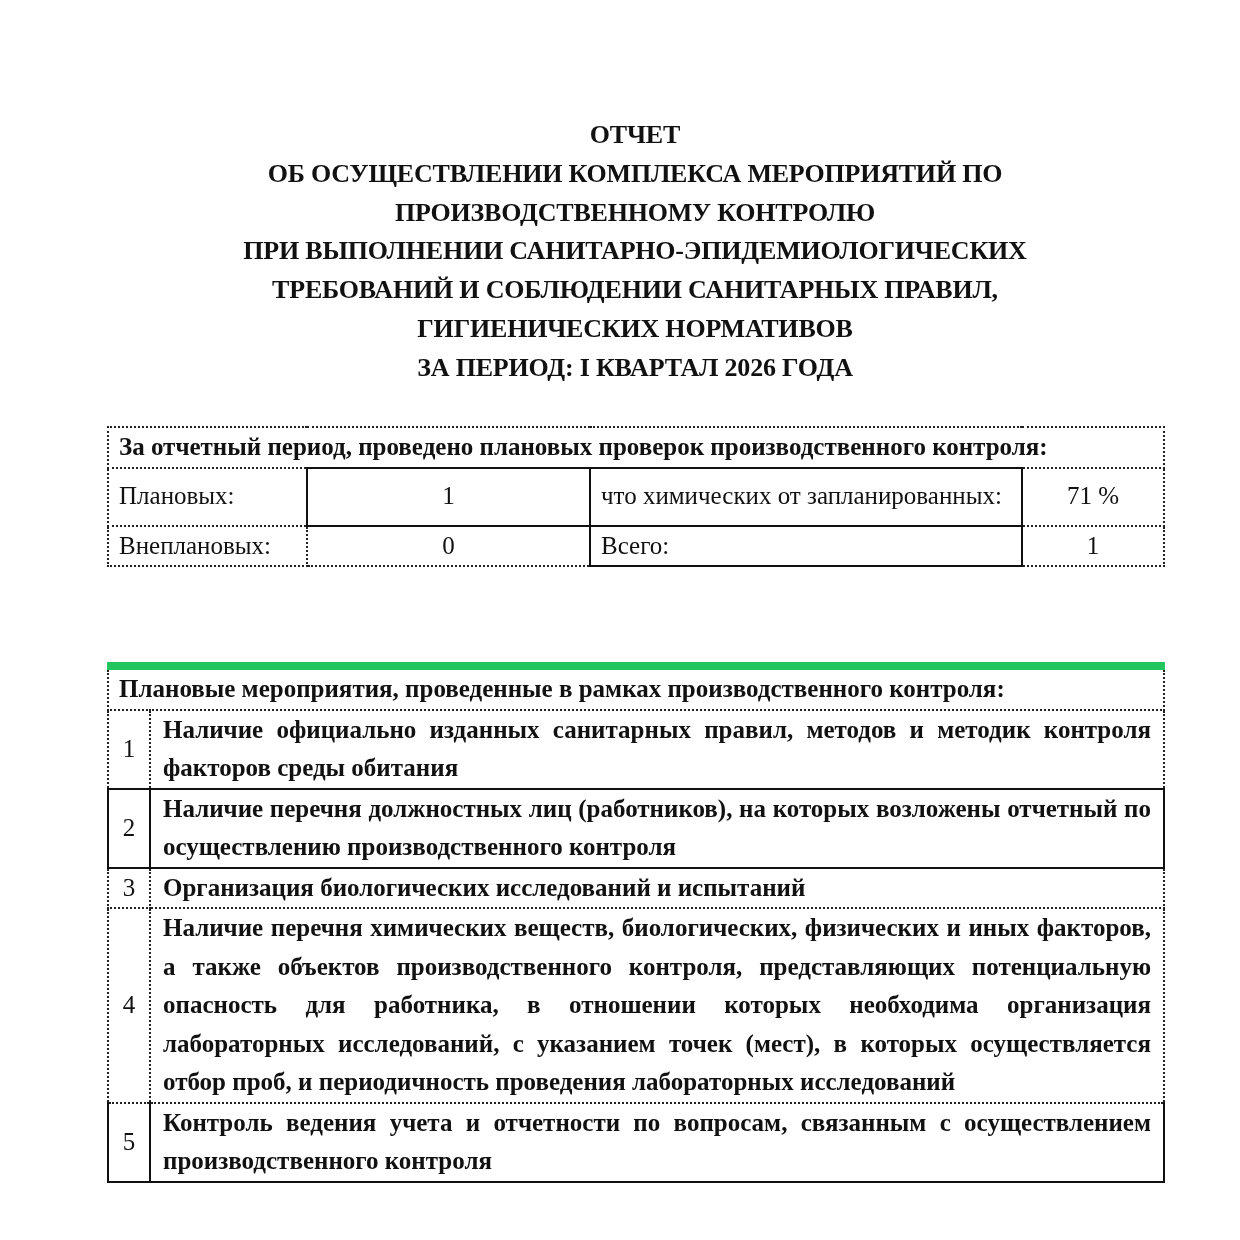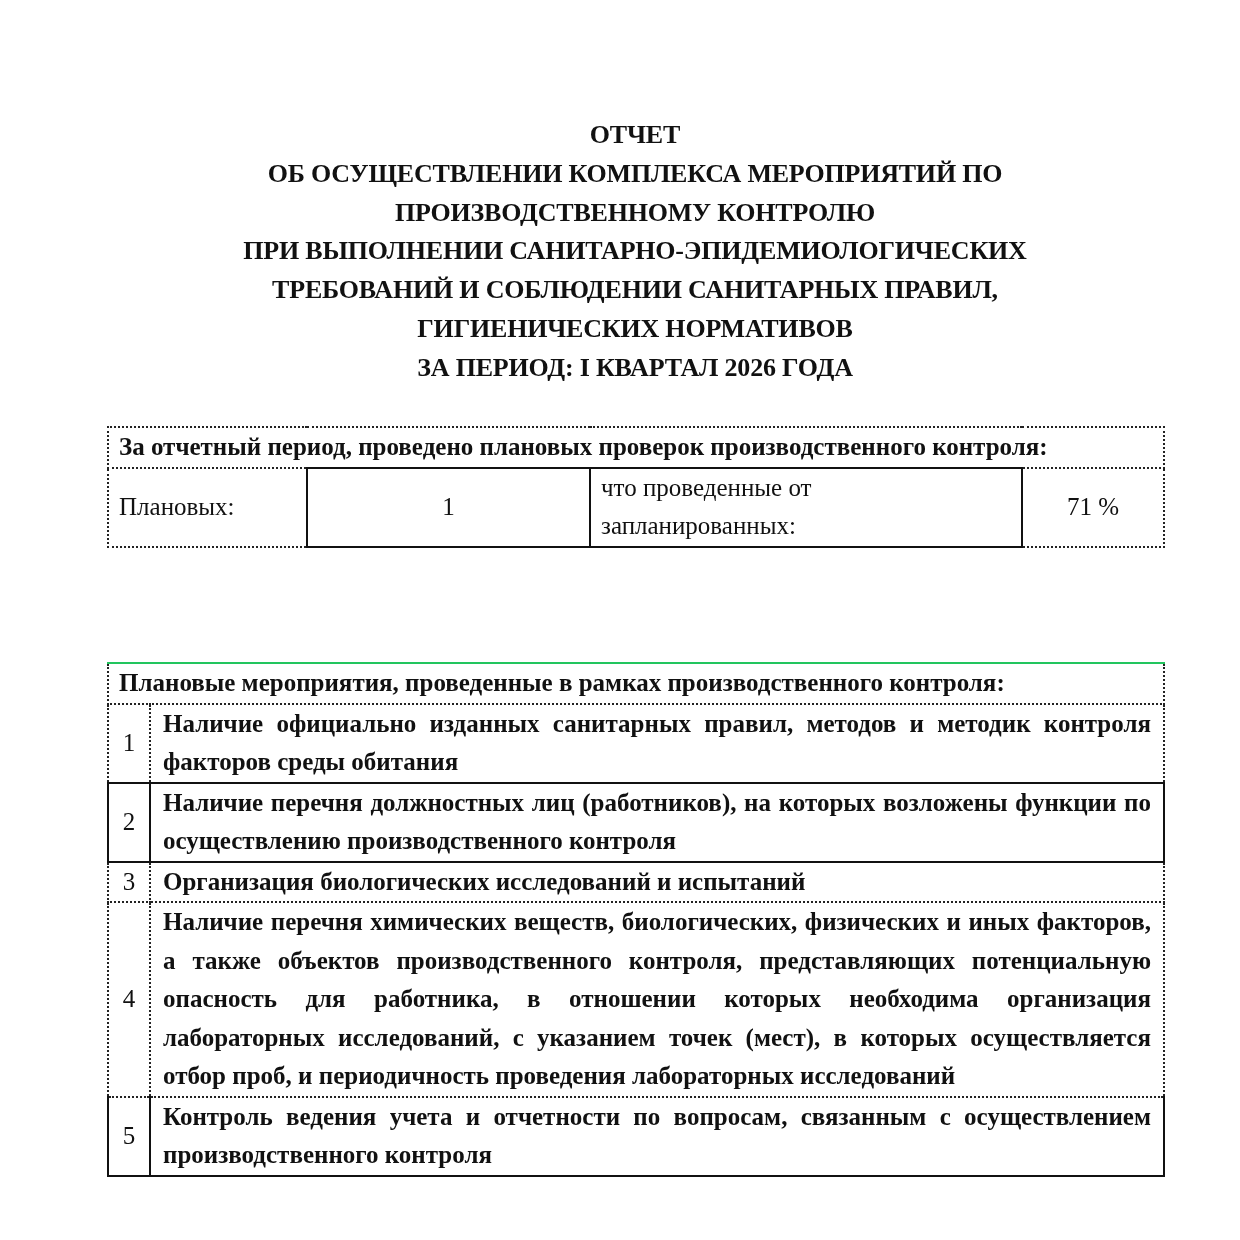--- a/index.html
+++ b/index.html
@@ -44,42 +44,48 @@
       <col style="width:432px">
       <col style="width:142px">
   </colgroup>
   <tbody>
       <tr>
     <td colspan="4" class="d hdr">За отчетный период, проведено плановых проверок производственного контроля:</td>
   </tr>
   <tr style="height:58px">
     <td class="d">Плановых:</td>
     <td class="s c">1</td>
-    <td class="s">что проведенные от запланированных:</td>
+    <td class="s">что химических от запланированных:</td>
     <td class="d c">71 %</td>
+  </tr>
+  <tr>
+    <td class="d">Внеплановых:</td>
+    <td class="d c">0</td>
+    <td class="s">Всего:</td>
+    <td class="d c">1</td>
   </tr>
 </tbody>
   </table>
 
 <table id="t2">
   <colgroup>
     <col style="width:42px">
       <col style="width:1014px">
   </colgroup>
   <tbody>
       <tr>
-    <td colspan="2" class="d hdr" style="border-top:2px solid #22c55e">Плановые мероприятия, проведенные в рамках производственного контроля:</td>
+    <td colspan="2" class="d hdr" style="border-top:8px solid #22c55e">Плановые мероприятия, проведенные в рамках производственного контроля:</td>
   </tr>
   <tr>
     <td class="d num">1</td>
     <td class="d txt">Наличие официально изданных санитарных правил, методов и методик контроля факторов среды обитания</td>
   </tr>
   <tr>
     <td class="s num">2</td>
-    <td class="s txt">Наличие перечня должностных лиц (работников), на которых возложены функции по осуществлению производственного контроля</td>
+    <td class="s txt">Наличие перечня должностных лиц (работников), на которых возложены отчетный по осуществлению производственного контроля</td>
   </tr>
   <tr>
     <td class="d num">3</td>
     <td class="d txt">Организация биологических исследований и испытаний</td>
   </tr>
   <tr>
     <td class="d num">4</td>
     <td class="d txt">Наличие перечня химических веществ, биологических, физических и иных факторов, а также объектов производственного контроля, представляющих потенциальную опасность для работника, в отношении которых необходима организация лабораторных исследований, с указанием точек (мест), в которых осуществляется отбор проб, и периодичность проведения лабораторных исследований</td>
   </tr>
   <tr>

